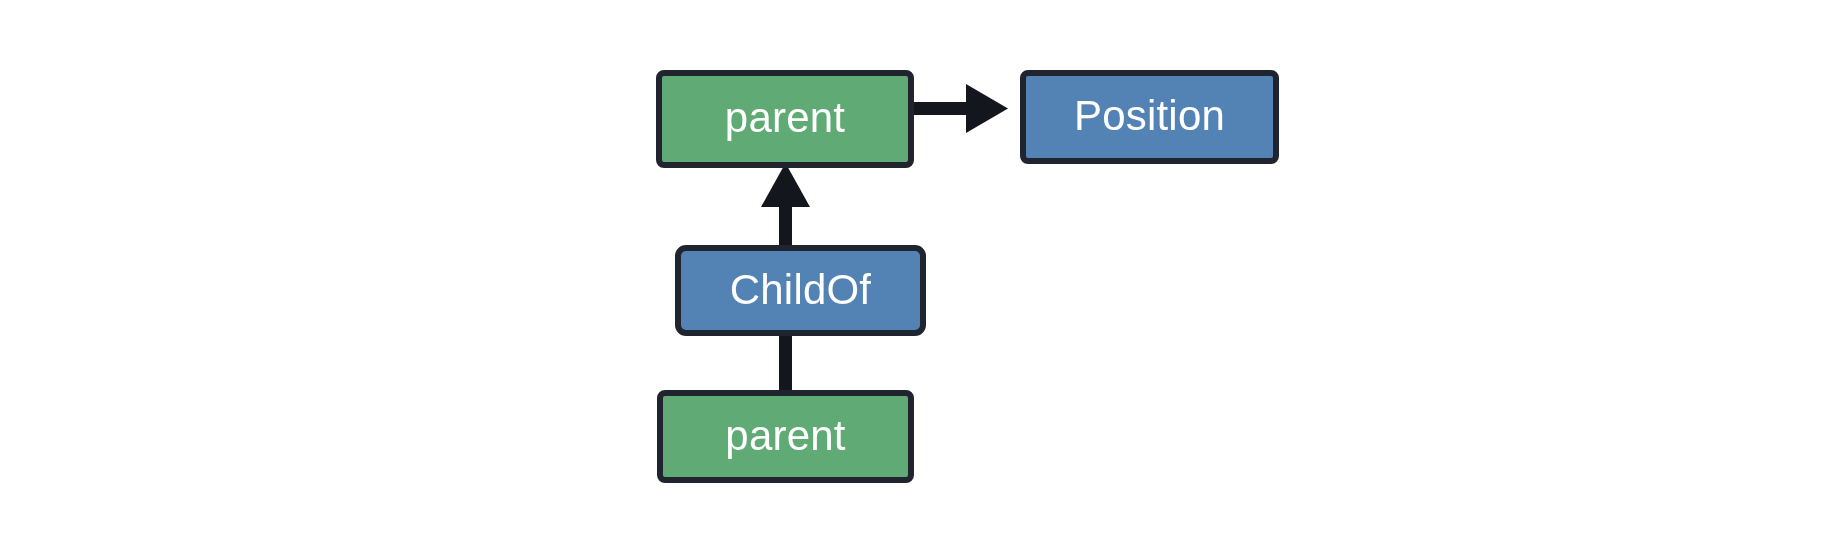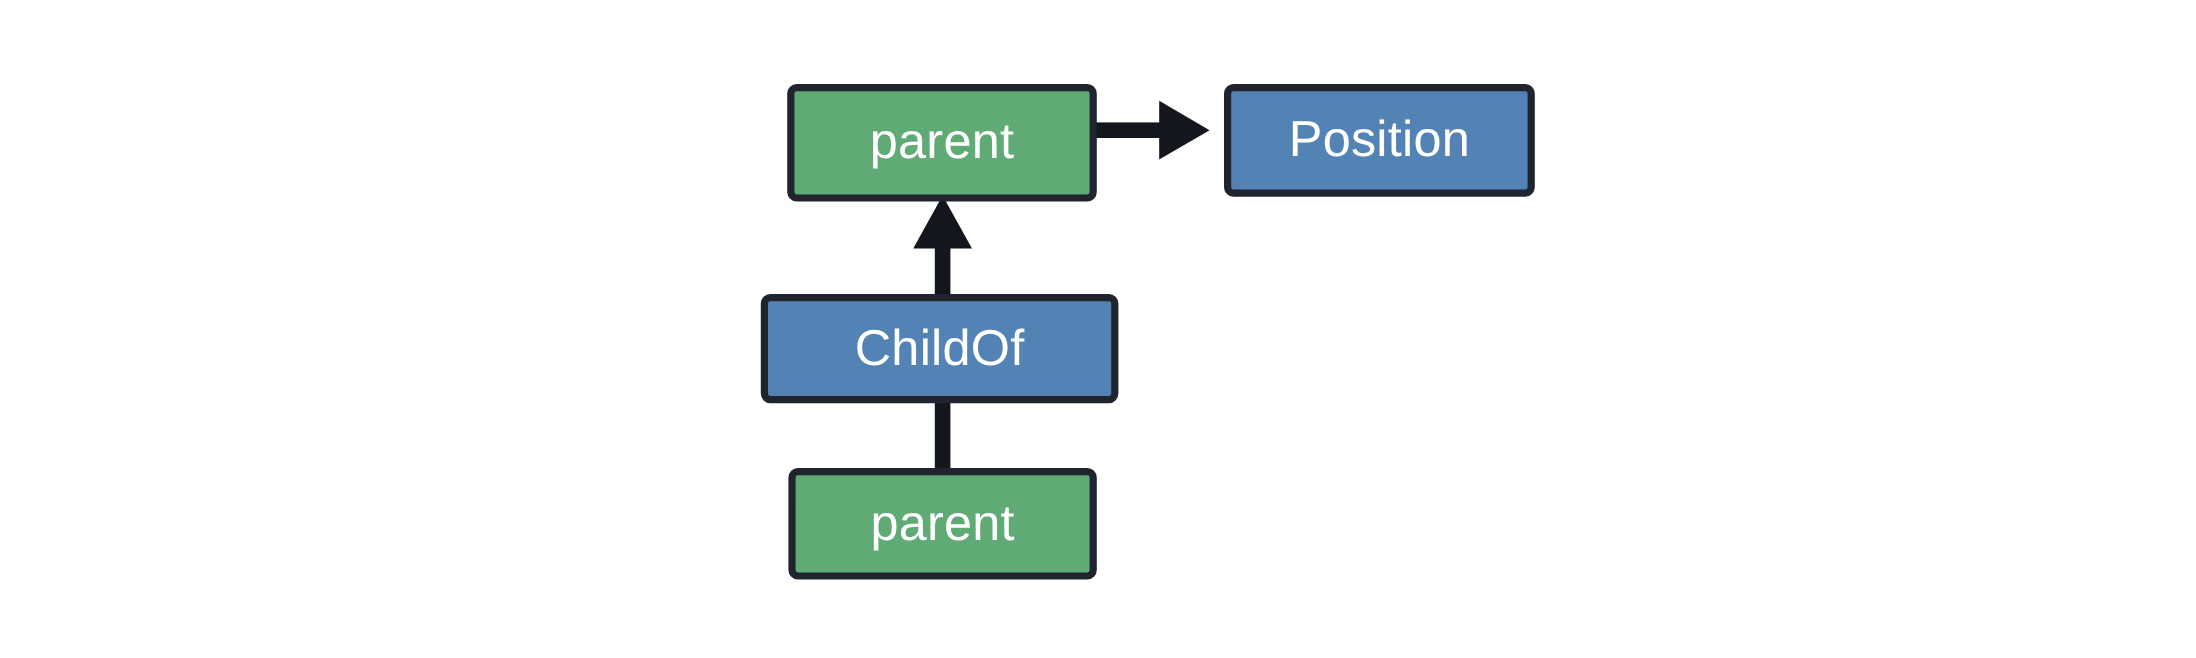--- a/index.html
+++ b/index.html
@@ -45,21 +45,21 @@
   .node.entity   { background: #60ab75; }
   .node.relation { background: #5383b5; }
 
   .node-label {
     display: block;
     transform: translateY(-1px);
   }
 
   .node-parent   { left: 656px;  top: 70px;  width: 258px; height: 98px; }
   .node-position { left: 1008px; top: 70px;  width: 259px; height: 94px; margin-left: 12px; }
-  .node-childof  { left: 634px;  top: 245px; width: 298px; height: 91px; }
+  .node-childof  { left: 675px;  top: 245px; width: 251px; height: 91px; border-radius: 11px; }
   .node-child    { left: 657px;  top: 390px; width: 257px; height: 93px; }
 </style>
 </head>
 <body>
 
 <div id="canvas">
 
   <svg id="edge-layer" viewBox="0 0 1830 548" width="1830" height="548" xmlns="http://www.w3.org/2000/svg">
 
     <g>

